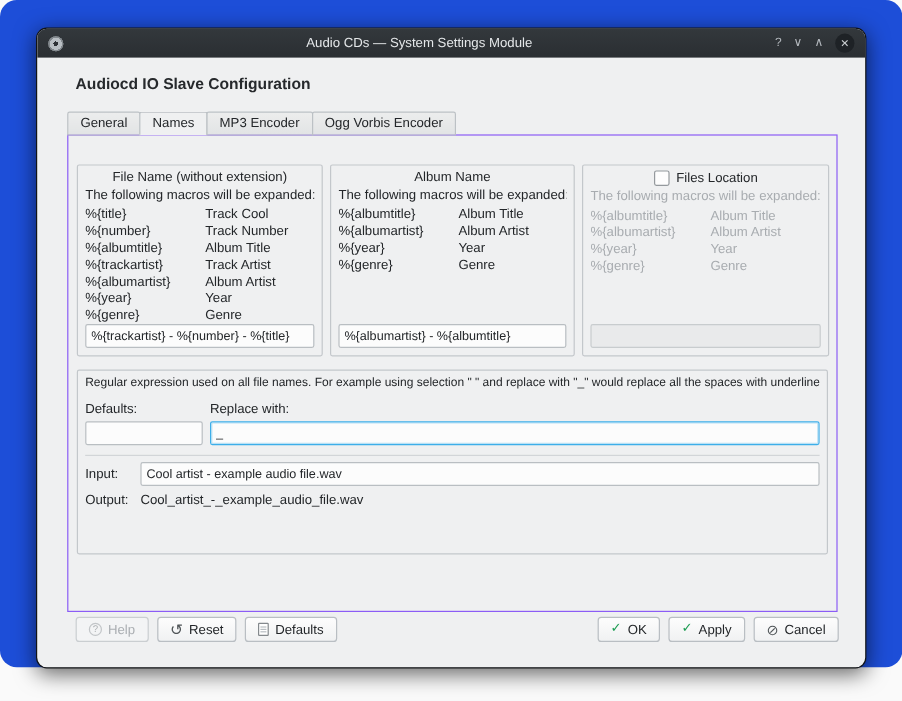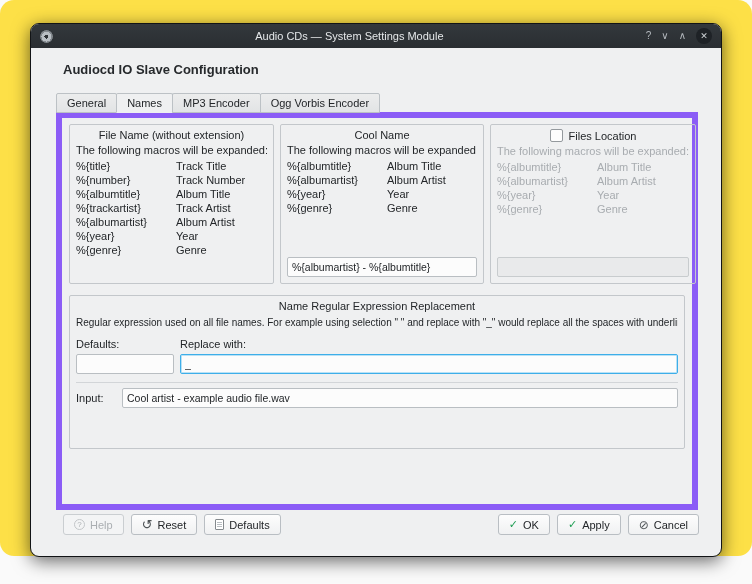--- a/index.html
+++ b/index.html
@@ -1,19 +1,19 @@
 <!DOCTYPE html>
 <html><head>
 <meta charset="utf-8">
 <style>
   * { box-sizing: border-box; margin: 0; padding: 0; }
   html, body { width: 752px; height: 584px; overflow: hidden; }
   body { background: #fafafa; font-family: "Liberation Sans", "DejaVu Sans", sans-serif; color: #232629; }
 
-  .screen { width: 752px; height: 556px; background: #fde047; border-radius: 14px; position: relative; }
+  .screen { width: 752px; height: 556px; background: #1d4ed8; border-radius: 14px; position: relative; }
 
   .window {
     position: absolute; left: 30px; top: 23px; width: 692px; height: 534px;
     background: #eff0f1; border-radius: 9px; overflow: hidden;
     border: 1px solid #121416; box-shadow: 0 4px 18px rgba(0,0,0,.6);
   }
 
   
   .titlebar {
     height: 24px; background: linear-gradient(#33383c, #2a2e32);
@@ -31,22 +31,22 @@
   
   .content { position: relative; height: 510px; }
   .heading { margin: 14px 0 16px 32px; font-size: 13px; font-weight: bold; color: #26292c; }
 
   .tabs { display: flex; margin: 0 0 -1px 25px; position: relative; z-index: 2; }
   .tab { padding: 3px 10px; font-size: 11px; border: 1px solid #bcc1c5;
     background: linear-gradient(#eceded, #e2e4e5); border-radius: 2px 2px 0 0; cursor: default; }
   .tab + .tab { margin-left: -1px; }
   .tab.active { background: #eff0f1; border-bottom-color: #eff0f1; }
 
-  .pane { margin: 0 25px; width: 642px; height: 398px; border: 6px solid #8b5cf6;
-    background: #eff0f1; padding: 6px 7px; position: relative; z-index: 1; }
+  .pane { margin: 0 25px; width: 642px; height: 398px; border: 1px solid #8b5cf6;
+    background: #eff0f1; padding: 24px 7px; position: relative; z-index: 1; }
 
   .groups-row { display: flex; gap: 6px; }
   .groupbox { border: 1px solid #c3c7cb; border-radius: 2px; padding: 4px 6px 6px;
     display: flex; flex-direction: column; height: 160px; }
   .g1 { width: 205px; flex: 0 0 205px; }
   .g2 { width: 204px; flex: 0 0 204px; }
   .g3 { flex: 1; }
   .gb-title { text-align: center; font-size: 11px; margin-bottom: 2px; }
   .gb-title-row { display: flex; align-items: center; justify-content: center; gap: 6px; margin-bottom: 2px; }
   .cb { width: 13px; height: 13px; background: #fdfdfd; border: 1px solid #94999d; border-radius: 2px; }
@@ -122,21 +122,21 @@
       </div>
 
       <div class="pane">
         <div class="groups-row">
 
           <div class="groupbox g1">
             <div class="gb-title">File Name (without extension)</div>
             <div class="macro-intro">The following macros will be expanded:</div>
             <div class="macro-row">
               <span class="macro-name">%{title}</span>
-              <span class="macro-desc">Track Title</span>
+              <span class="macro-desc">Track Cool</span>
             </div>
             <div class="macro-row">
               <span class="macro-name">%{number}</span>
               <span class="macro-desc">Track Number</span>
             </div>
             <div class="macro-row">
               <span class="macro-name">%{albumtitle}</span>
               <span class="macro-desc">Album Title</span>
             </div>
             <div class="macro-row">
@@ -148,24 +148,25 @@
               <span class="macro-desc">Album Artist</span>
             </div>
             <div class="macro-row">
               <span class="macro-name">%{year}</span>
               <span class="macro-desc">Year</span>
             </div>
             <div class="macro-row">
               <span class="macro-name">%{genre}</span>
               <span class="macro-desc">Genre</span>
             </div>
+            <input class="gb-input bottom" value="%{trackartist} - %{number} - %{title}" style="">
           </div>
 
           <div class="groupbox g2">
-            <div class="gb-title">Cool Name</div>
+            <div class="gb-title">Album Name</div>
             <div class="macro-intro">The following macros will be expanded:</div>
             <div class="macro-row">
               <span class="macro-name">%{albumtitle}</span>
               <span class="macro-desc">Album Title</span>
             </div>
             <div class="macro-row">
               <span class="macro-name">%{albumartist}</span>
               <span class="macro-desc">Album Artist</span>
             </div>
             <div class="macro-row">
@@ -199,33 +200,36 @@
             </div>
             <div class="macro-row dis">
               <span class="macro-name">%{genre}</span>
               <span class="macro-desc">Genre</span>
             </div>
             <input class="gb-input bottom disabled" disabled="" value="" style="">
           </div>
         </div>
 
         <div class="groupbox regex">
-          <div class="gb-title">Name Regular Expression Replacement</div>
           <div class="regex-desc">Regular expression used on all file names. For example using selection " " and replace with "_" would replace all the spaces with underlines.</div>
           <div class="regex-form">
             <label class="rf-label">Defaults:</label>
             <label class="rf-label">Replace with:</label>
             <input class="gb-input" value="" style="">
             <input class="gb-input focused" autofocus="" value="_" style="">
           </div>
           <div class="hsep"></div>
           <div class="ex-row">
             <span class="ex-label">Input:</span>
             <input class="gb-input ex-input" value="Cool artist - example audio file.wav" style="">
           </div>
+          <div class="ex-row out">
+            <span class="ex-label">Output:</span>
+            <span class="ex-output">Cool_artist_-_example_audio_file.wav</span>
+          </div>
         </div>
       </div>
 
       <div class="footer">
         <div class="btn-group">
           <button type="button" class="btn disabled">
             <span class="icn icn-help">?</span>
             <span>Help</span>
           </button>
           <button type="button" class="btn">

